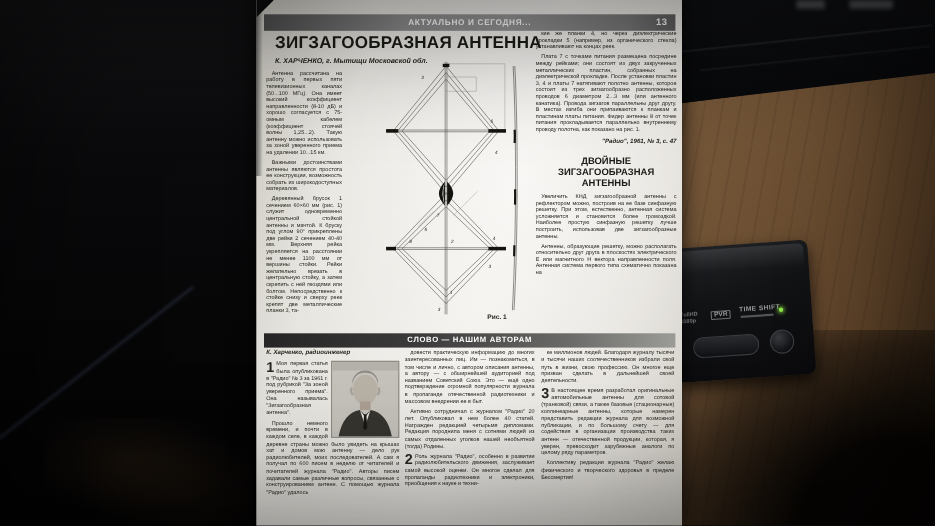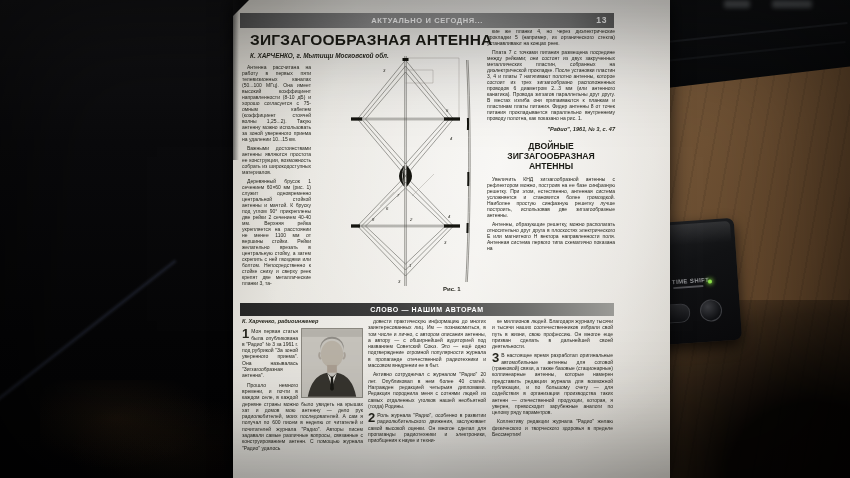--- a/index.html
+++ b/index.html
@@ -46,21 +46,21 @@
   .stb-led{position:absolute;left:96px;top:60px;width:4px;height:4px;border-radius:50%;
            box-shadow:0 0 4px 1px rgba(140,230,70,.8);}
   .stb-pill{position:absolute;left:16px;top:82px;width:58px;height:17px;border-radius:9px;
             background:linear-gradient(180deg,#2a2b2e,#101114);border:1px solid #3a3b3f;}
   .stb-round{position:absolute;left:86px;top:80px;width:20px;height:20px;border-radius:50%;
              background:radial-gradient(circle at 35% 30%,#3a3b3f,#101114 70%);border:1px solid #3e3f43;}
   .vignette{position:absolute;left:0;top:0;width:850px;height:478px;pointer-events:none;
             box-shadow:inset 0 0 110px 26px rgba(0,0,0,.45);}
 
   
-  .page{position:absolute;left:233px;top:0;width:437px;height:478px;
+  .page{position:absolute;left:233px;top:0;width:387px;height:478px;
         background:
           radial-gradient(ellipse at 60% 35%,rgba(255,255,255,.55),transparent 70%),
           linear-gradient(105deg,#c9c6bf 0%,#e6e4de 22%,#f0eee9 55%,#e3e0da 82%,#cfccc5 100%);
         box-shadow:0 0 18px rgba(0,0,0,.8);color:#27271f;}
   .page-edge{position:absolute;left:0;top:0;width:6px;height:160px;
              background:linear-gradient(90deg,rgba(20,20,20,.55),transparent);}
   .page-corner{position:absolute;left:0;top:0;width:16px;height:16px;
                background:#0c0c0e;clip-path:polygon(0 0,100% 0,0 100%);}
 
   .rubric-bar{position:absolute;left:7px;top:13px;width:374px;height:15px;

